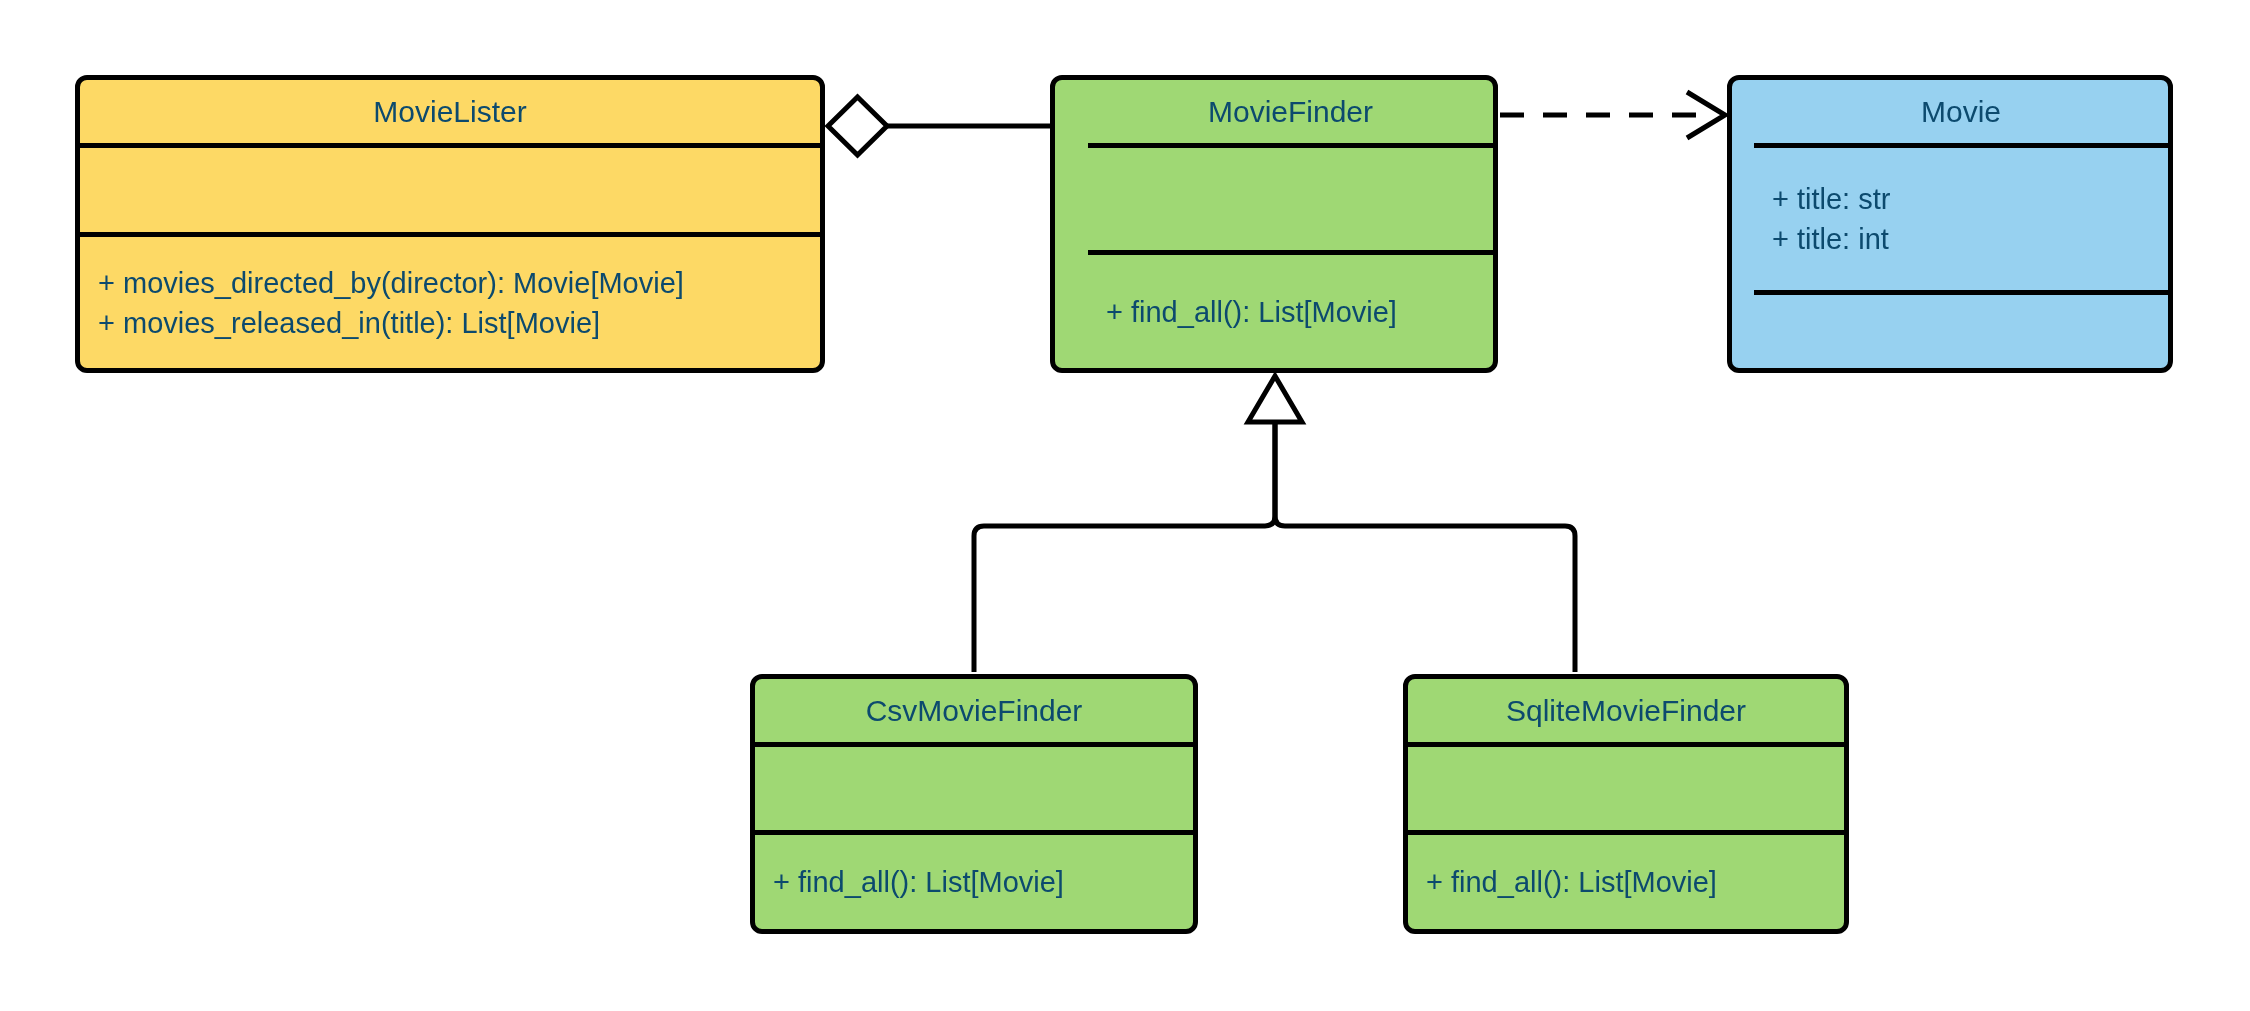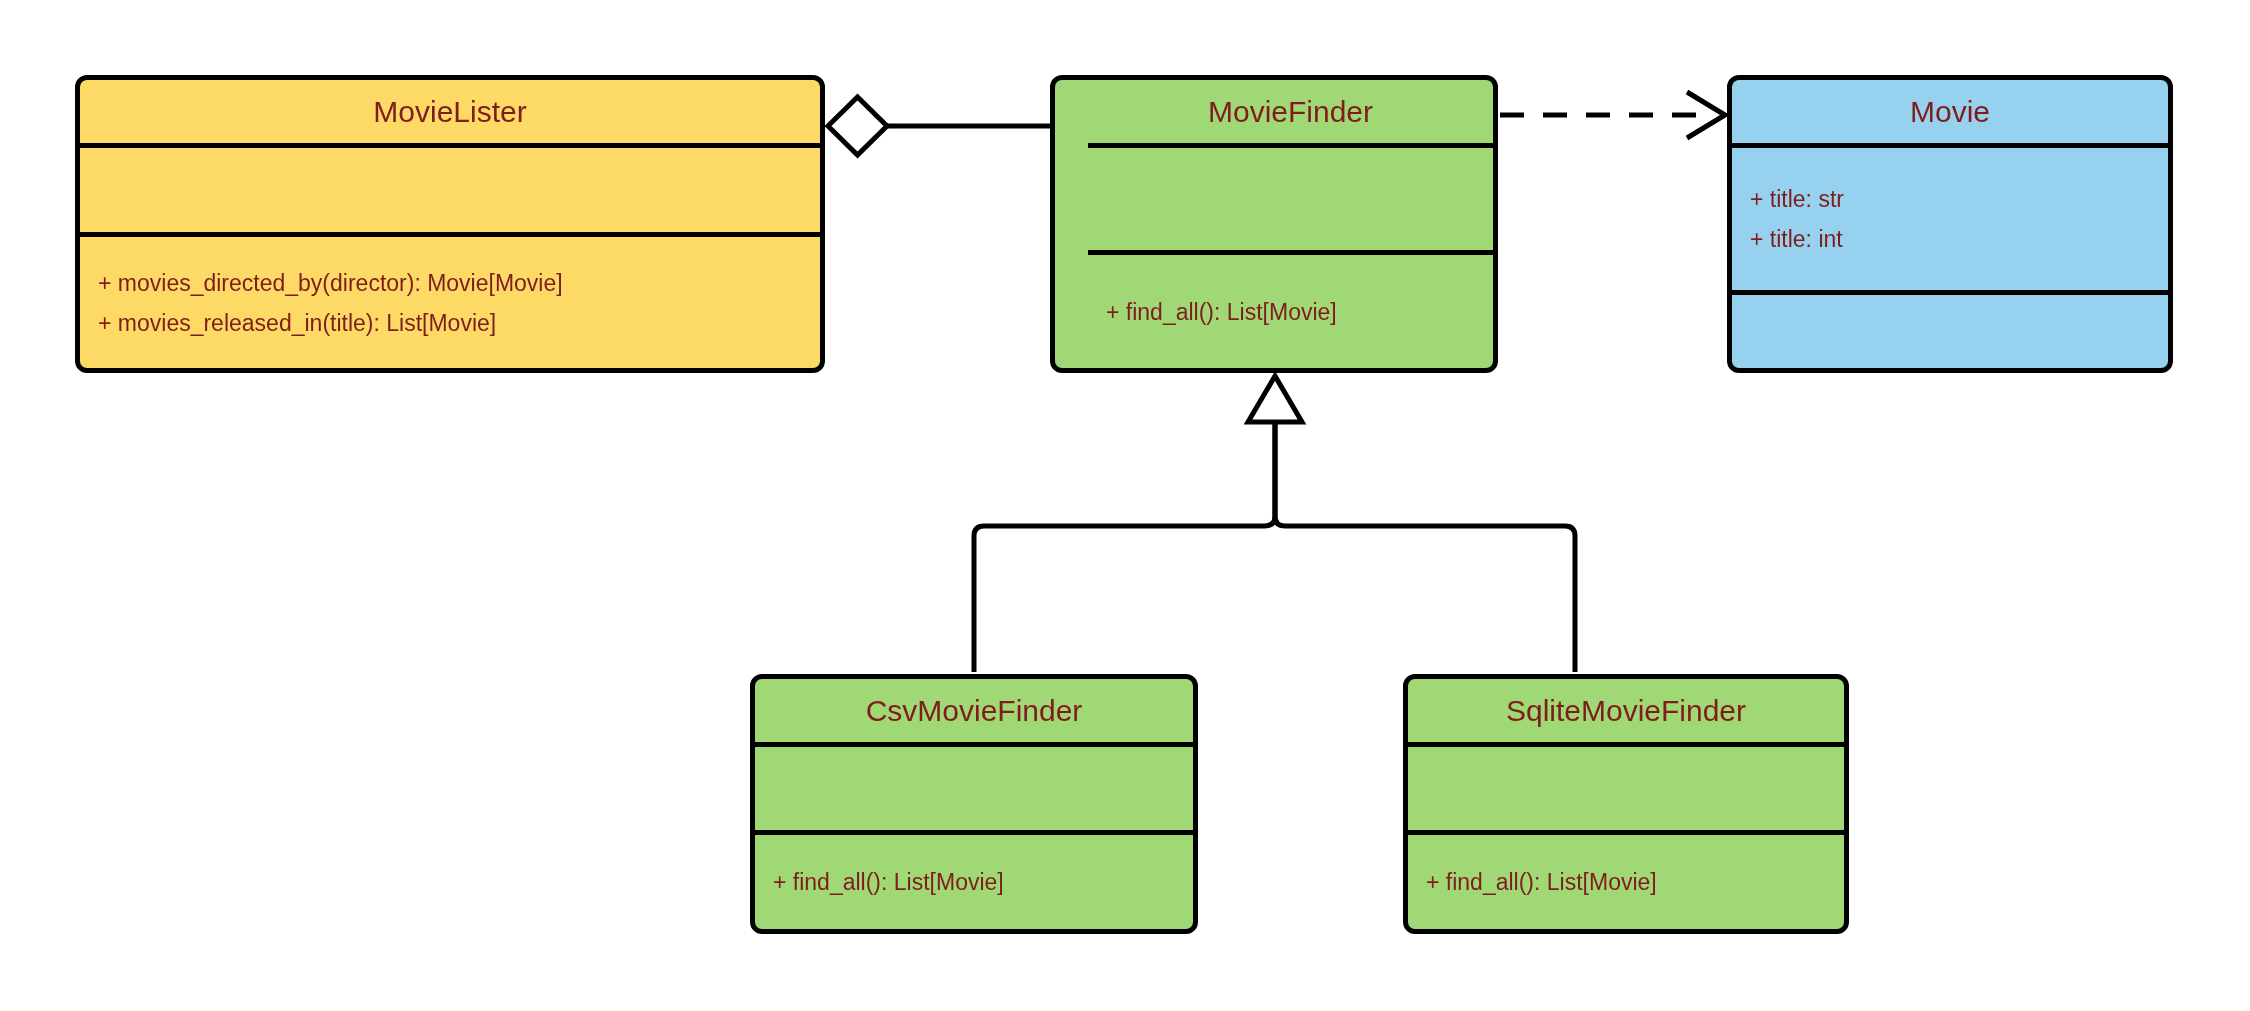--- a/index.html
+++ b/index.html
@@ -6,21 +6,21 @@
     margin: 0;
     padding: 0;
     background: #ffffff;
   }
   .canvas {
     position: relative;
     width: 2250px;
     height: 1011px;
     background: #ffffff;
     font-family: "Liberation Sans", sans-serif;
-    color: #7f1d1d;
+    color: #0c4a6e;
     overflow: hidden;
   }
   svg.edges {
     position: absolute;
     left: 0;
     top: 0;
     width: 2250px;
     height: 1011px;
   }
   .uml-class {
@@ -39,36 +39,36 @@
     align-items: center;
     justify-content: center;
     font-size: 30px;
   }
   .uml-section {
     border-bottom: 5px solid #000000;
     display: flex;
     flex-direction: column;
     justify-content: center;
     padding-left: 18px;
-    font-size: 23px;
+    font-size: 29px;
     line-height: 40px;
     box-sizing: border-box;
   }
   .uml-section.last {
     border-bottom: none;
     flex: 1 1 auto;
   }
   .fill-yellow { background: #FDD965; }
   .fill-green  { background: #9FD874; }
   .fill-blue   { background: #97D1F0; }
 
   
   #box-movielister   { left: 75px;   top: 75px;  width: 750px; height: 298px; }
   #box-moviefinder   { left: 1050px; top: 75px;  width: 448px; height: 298px; padding-left: 33px; }
-  #box-movie         { left: 1727px; top: 75px;  width: 446px; height: 298px; }
+  #box-movie         { left: 1727px; top: 75px;  width: 446px; height: 298px; padding-left: 22px; }
   #box-csvfinder     { left: 750px;  top: 674px; width: 448px; height: 260px; }
   #box-sqlitefinder  { left: 1403px; top: 674px; width: 446px; height: 260px; }
 
   #box-movielister  .attrs { height: 89px;  flex: 0 0 89px; }
   #box-moviefinder  .attrs { height: 107px; flex: 0 0 107px; }
   #box-movie        .attrs { height: 147px; flex: 0 0 147px; }
   #box-csvfinder    .attrs { height: 88px;  flex: 0 0 88px; }
   #box-sqlitefinder .attrs { height: 88px;  flex: 0 0 88px; }
 </style>
 </head>

